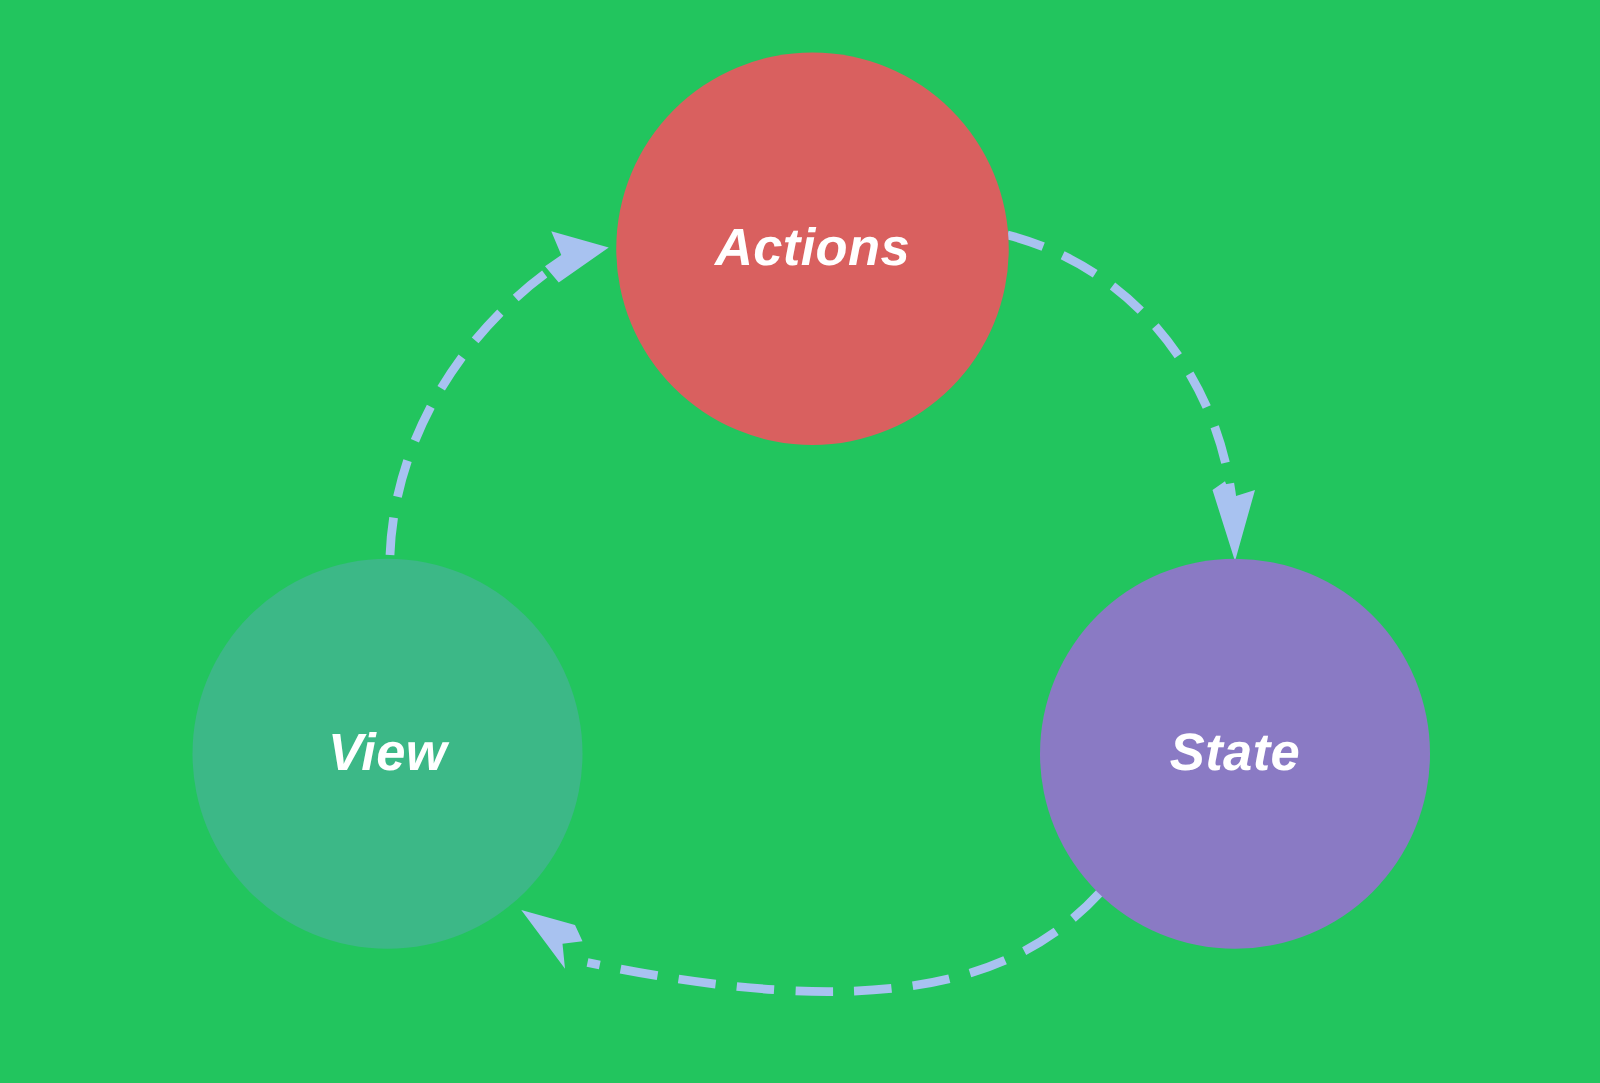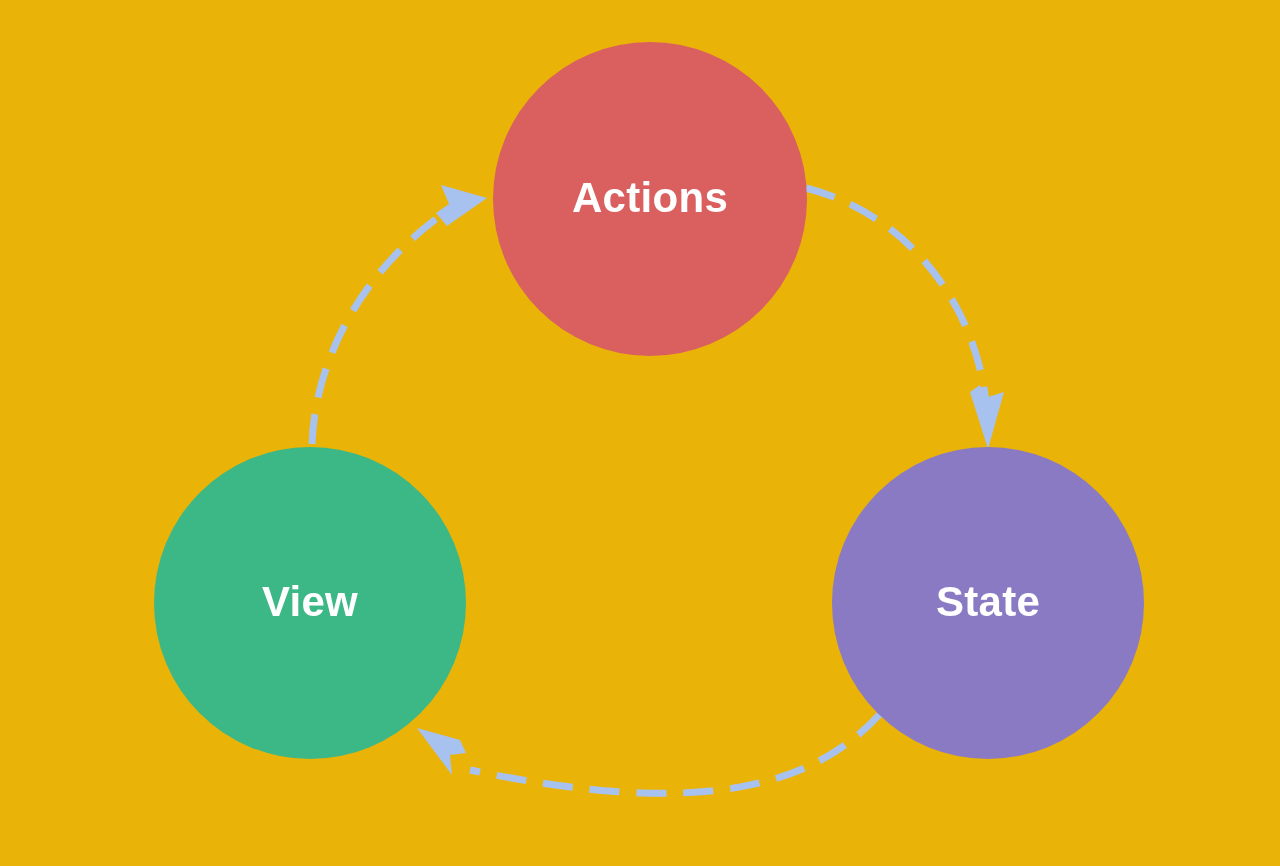--- a/index.html
+++ b/index.html
@@ -42,21 +42,21 @@
     fill: none;
     stroke-linecap: butt;
   }
   .arrow-head {
     stroke: none;
   }
 </style>
 </head>
 <body style="background: rgb(255, 255, 255);">
 
-<div id="diagram-root" style="background: #eab308;">
+<div id="diagram-root" style="background: #22c55e; font-style: italic;">
 
   <svg id="flow-svg" viewBox="0 0 1280 866" xmlns="http://www.w3.org/2000/svg">
 
     <g>
       <path class="flow-edge" d="M 312 444 C 316 340 382 250 460 203" stroke="#a8c2f0" stroke-width="7" stroke-dasharray="30 17"></path>
       <polygon class="arrow-head" fill="#a8c2f0" points="487,198 441,185 449,204 436,213 447,226"></polygon>
     </g>
 
     <g>
       <path class="flow-edge" d="M 806 188 C 910 215 975 305 986 402" stroke="#a8c2f0" stroke-width="7" stroke-dasharray="30 17"></path>

